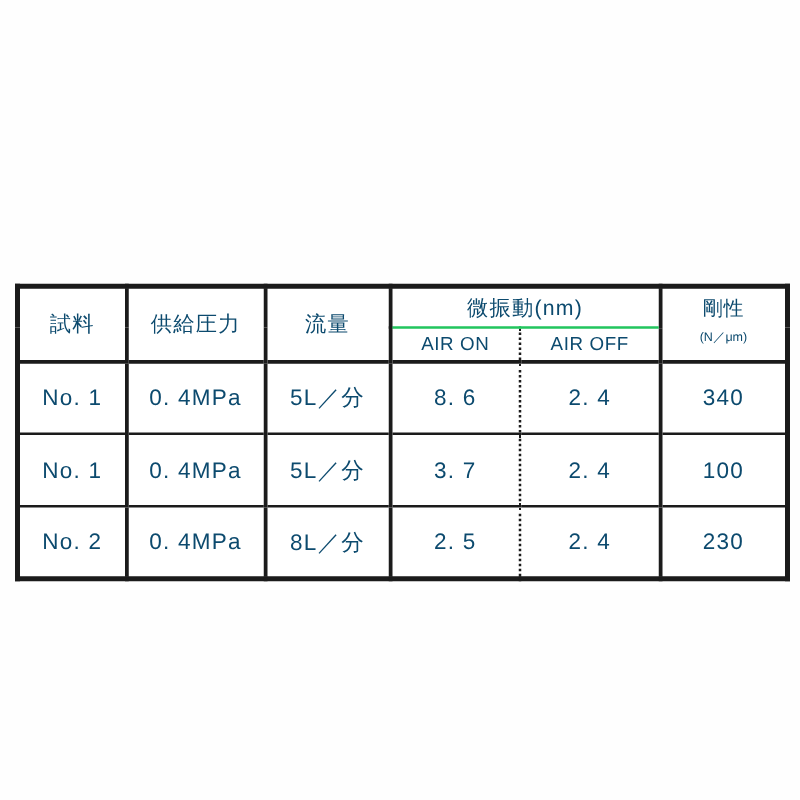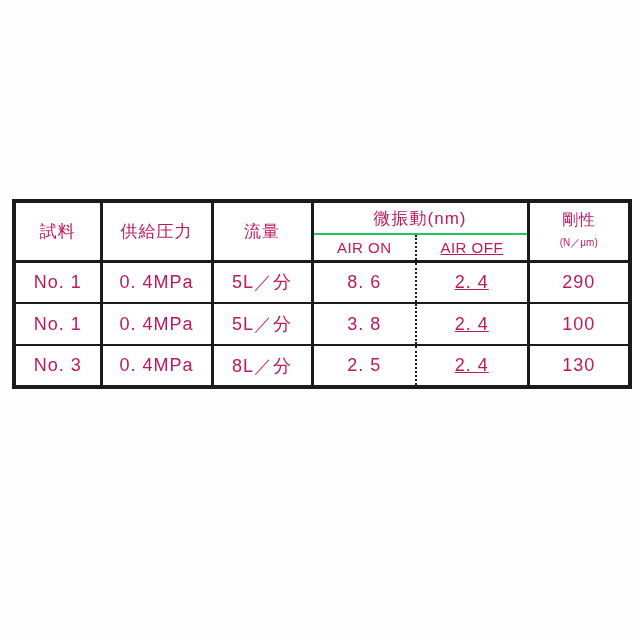--- a/index.html
+++ b/index.html
@@ -15,49 +15,49 @@
   }
   .canvas {
     position: relative;
     width: 640px;
     height: 640px;
     background: #fefefe;
   }
   table.spec {
     position: absolute;
     left: 12px;
-    top: 199px;
+    top: 227px;
     border-collapse: collapse;
     table-layout: fixed;
-    color: #be185d;
+    color: #0c4a6e;
     background: #ffffff;
     border: 4px solid #1b1b1b;
   }
   .spec th, .spec td {
     border-top: 2px solid #1b1b1b;
     border-bottom: 2px solid #1b1b1b;
     border-left: 3px solid #1b1b1b;
     border-right: 3px solid #1b1b1b;
     text-align: center;
     vertical-align: middle;
     padding: 0;
     font-weight: normal;
     white-space: nowrap;
     overflow: hidden;
   }
   .spec thead th { font-size: 17px; letter-spacing: 1px; }
   .spec tr.h1 { height: 33px; }
   .spec tr.h2 { height: 27px; }
-  .spec tbody tr { height: 42px; }
+  .spec tbody tr { height: 58px; }
   .spec tbody td { font-size: 18px; letter-spacing: 1px; }
   .spec tbody tr:first-child td { border-top: 3px solid #1b1b1b; }
   .spec th.vib { border-bottom: 2px solid #22c55e; }
   .spec th.sub { font-size: 15px; letter-spacing: 0.5px; }
   .spec th.airon, .spec td.airon { border-right: 2px dotted #1b1b1b; }
-  .spec th.airoff, .spec td.airoff { border-left: 2px dotted #1b1b1b; text-decoration: underline; }
+  .spec th.airoff, .spec td.airoff { border-left: 2px dotted #1b1b1b; }
   .spec th.rigid { font-size: 16px; line-height: 1.3; letter-spacing: 0.5px; }
   .spec th.rigid .l2 { font-size: 10px; letter-spacing: 0px; }
 </style>
 </head>
 <body>
 
 <div class="canvas">
   <table class="spec">
     <colgroup>
       <col style="width:87px">
@@ -83,33 +83,33 @@
         <th class="sub airoff">AIR OFF</th>
       </tr>
     </thead>
     <tbody>
       <tr>
         <td>No. 1</td>
         <td>0. 4MPa</td>
         <td>5L／分</td>
         <td class="airon">8. 6</td>
         <td class="airoff">2. 4</td>
-        <td>290</td>
+        <td>340</td>
       </tr>
       <tr>
         <td>No. 1</td>
         <td>0. 4MPa</td>
         <td>5L／分</td>
-        <td class="airon">3. 8</td>
+        <td class="airon">3. 7</td>
         <td class="airoff">2. 4</td>
         <td>100</td>
       </tr>
       <tr>
-        <td>No. 3</td>
+        <td>No. 2</td>
         <td>0. 4MPa</td>
         <td>8L／分</td>
         <td class="airon">2. 5</td>
         <td class="airoff">2. 4</td>
-        <td>130</td>
+        <td>230</td>
       </tr>
     </tbody>
   </table>
 </div>
 
 </body></html>

